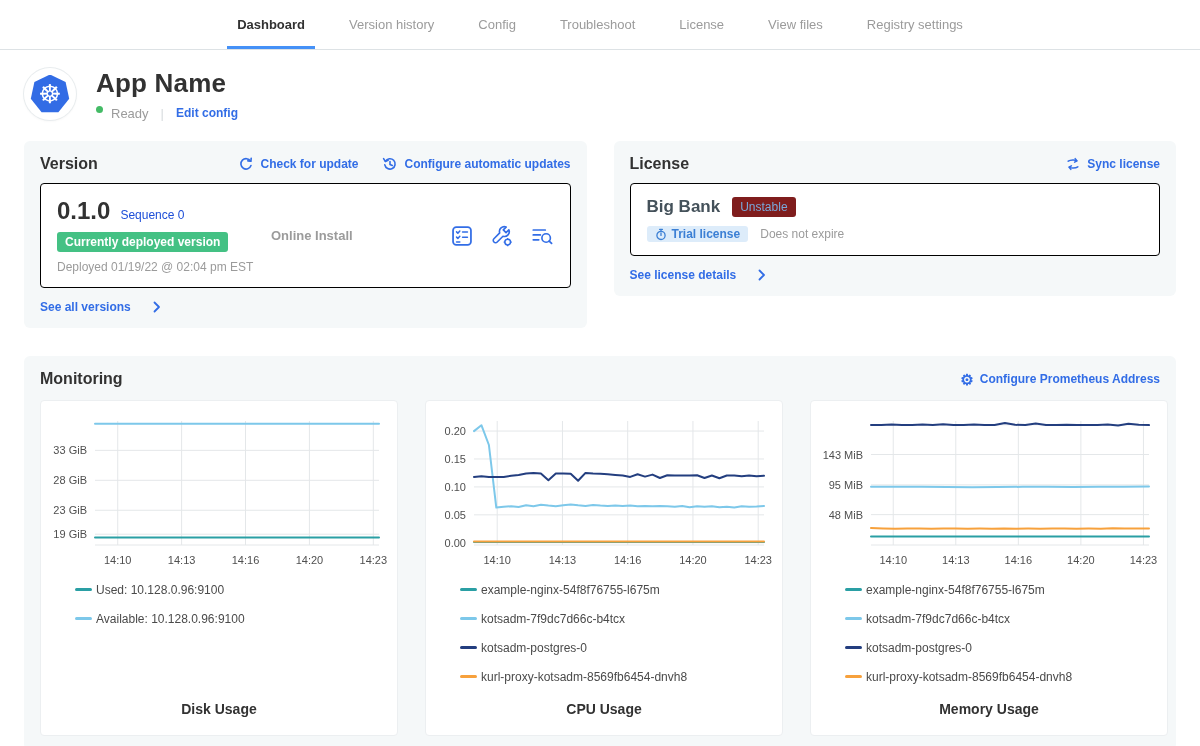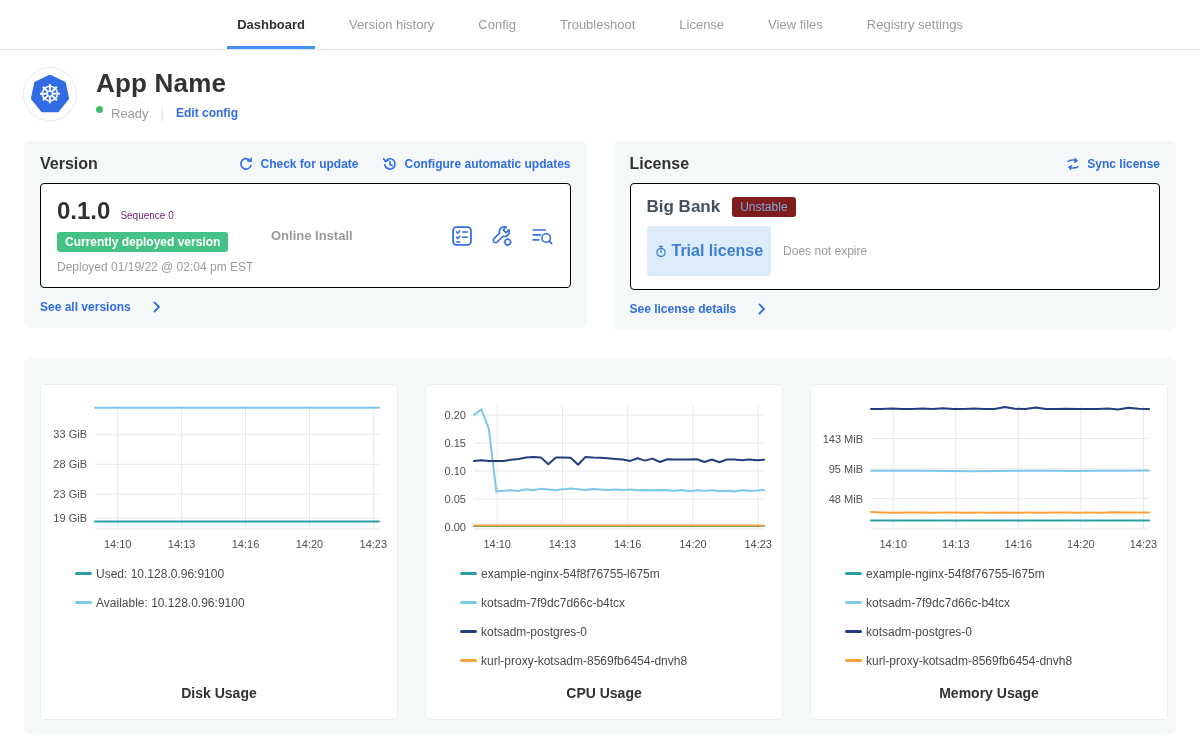--- a/index.html
+++ b/index.html
@@ -52,30 +52,30 @@
 
   .inner-card { background:#fff; border:1px solid #000000; border-radius:4px; margin-top:10px; padding:13px 16px; }
   .version-inner { display:flex; align-items:center; }
   .v-left { flex:0 0 auto; min-width:214px; }
   .v-center { flex:1; color:#9b9b9b; font-weight:600; font-size:13px; }
   .icon-actions { display:flex; gap:16px; align-items:center; }
   .icon-btn { width:24px; height:24px; cursor:pointer; }
 
   .ver-line { display:flex; align-items:baseline; gap:10px; }
   .ver-num { font-size:24px; font-weight:800; }
-  .seq { font-size:10px; color:#701a75; }
+  .seq { font-size:12px; color:#1d4ed8; }
   .badge-green { display:inline-block; margin-top:7px; background:#44c184; color:#fff; font-size:12px; font-weight:700; padding:3px 8px; border-radius:3px; }
   .deployed { font-size:12px; color:#9b9b9b; margin:8px 0 0; }
   .see-link { display:inline-flex; align-items:center; gap:22px; margin-top:12px; }
 
   .lic-name-row { display:flex; align-items:center; gap:12px; }
   .lic-name { font-size:17px; font-weight:700; color:#44515a; }
   .badge-channel { background:#7f1d1d; color:#79a8da; font-size:12px; font-weight:400; padding:3px 8px; border-radius:3px; }
   .lic-meta { display:flex; align-items:center; gap:12px; margin-top:9px; }
-  .badge-trial { display:inline-flex; align-items:center; gap:5px; background:#ddecfa; color:#3b7fd4; font-size:16px; font-weight:600; padding:16px 8px; border-radius:3px; }
+  .badge-trial { display:inline-flex; align-items:center; gap:5px; background:#ddecfa; color:#3b7fd4; font-size:12px; font-weight:600; padding:1px 8px; border-radius:3px; }
   .expiry { font-size:12px; color:#9b9b9b; }
 
   
   .monitoring { margin:28px 24px 0; background:#f5f8f9; border-radius:6px; padding:14px 16px; }
   .charts { display:flex; gap:27px; margin-top:12px; }
   .chart-card {
     flex:1; background:#fff; border:1px solid #eceff1; border-radius:4px;
     padding:12px 8px; height:336px; display:flex; flex-direction:column;
   }
   .chart-svg { display:block; margin:0 auto; }
@@ -220,20 +220,27 @@
     <a class="link see-link">
       <span>See license details</span>
       <svg width="8" height="12" viewBox="0 0 8 12">
         <polyline points="1.5,1.5 6,6 1.5,10.5" fill="none" stroke="#326de6" stroke-width="1.8" stroke-linecap="round" stroke-linejoin="round"></polyline>
       </svg>
     </a>
   </section>
 </div>
 
 <section class="monitoring">
+  <div class="panel-head">
+    <h2 class="panel-title">Monitoring</h2>
+    <a class="icon-link">
+      <span class="glyph">⚙</span>
+      <span>Configure Prometheus Address</span>
+    </a>
+  </div>
 
   <div class="charts">
     <div class="chart-card">
       <svg class="chart-svg" width="340" height="158" viewBox="0 0 340 158">
           <line x1="68.72" y1="8" x2="68.72" y2="132" stroke="#e4e7e9" stroke-width="1"></line>
           <text x="68.72" y="151" text-anchor="middle" class="axis-text">14:10</text>
           <line x1="132.62" y1="8" x2="132.62" y2="132" stroke="#e4e7e9" stroke-width="1"></line>
           <text x="132.62" y="151" text-anchor="middle" class="axis-text">14:13</text>
           <line x1="196.52" y1="8" x2="196.52" y2="132" stroke="#e4e7e9" stroke-width="1"></line>
           <text x="196.52" y="151" text-anchor="middle" class="axis-text">14:16</text>

